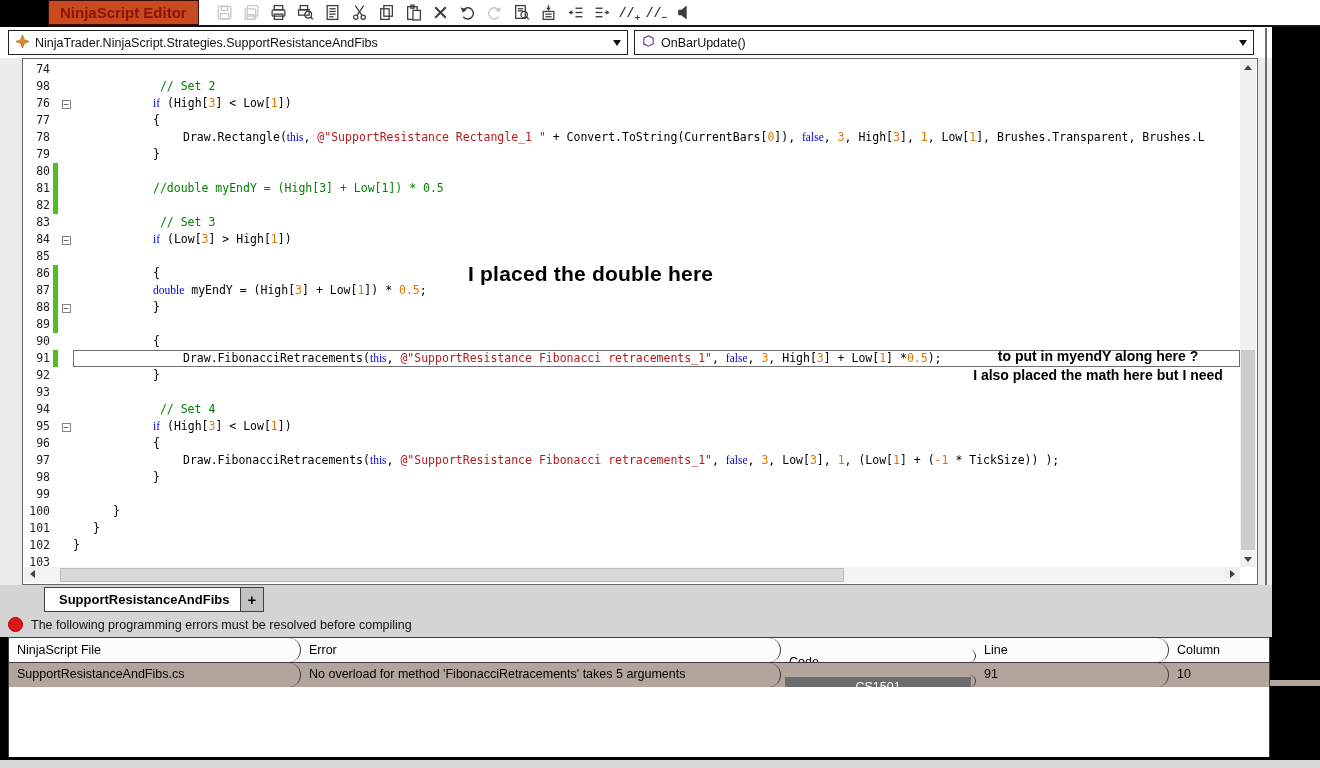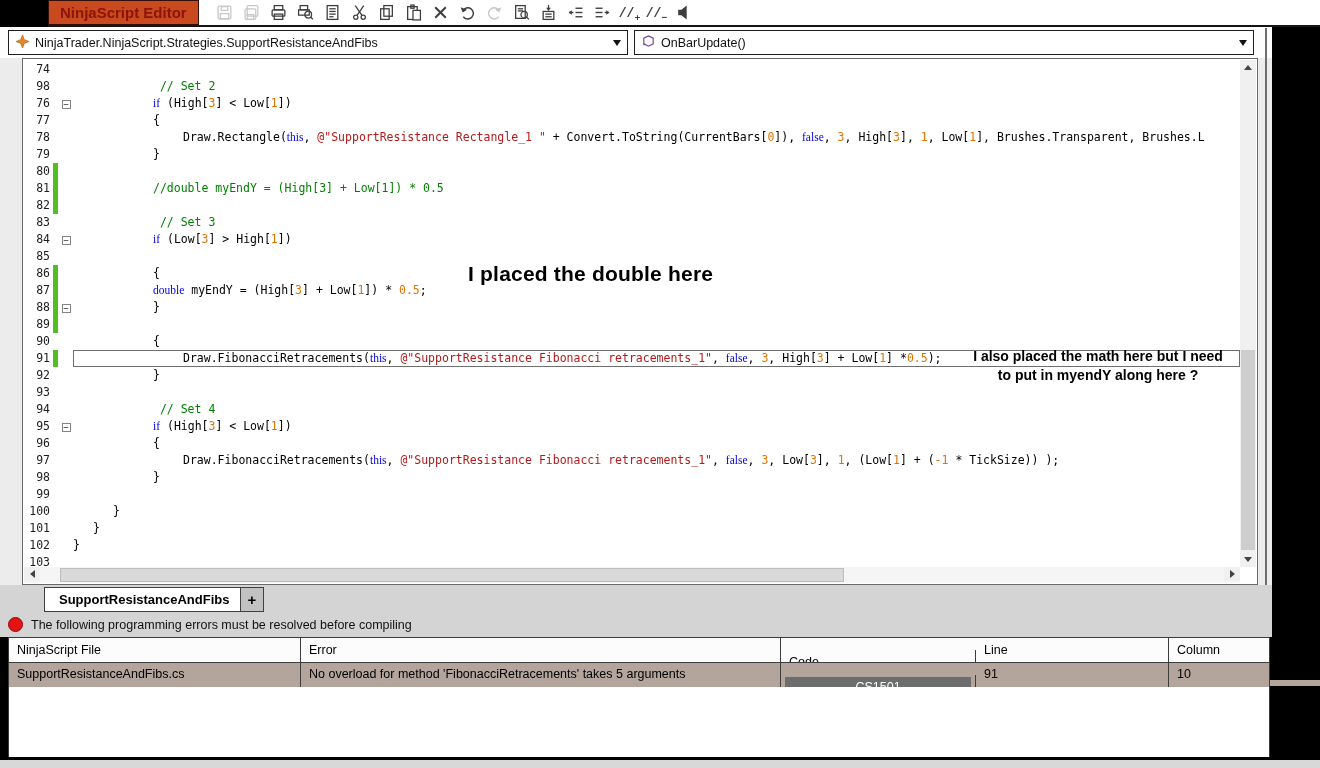--- a/index.html
+++ b/index.html
@@ -76,21 +76,21 @@
              line-height:23px; cursor:pointer; }
   .banner { position:absolute; left:0; top:612px; width:1272px; height:25px; background:#d4d4d4;
             display:flex; align-items:center; }
   .err-dot { width:15px; height:15px; border-radius:50%; background:#E21414; border:1px solid #9d0707;
              margin-left:8px; flex:none; }
   .banner-text { margin-left:8px; font-size:12.5px; color:#111; }
 
   .etable { position:absolute; left:8px; top:637px; width:1262px; background:#fff;
             border:1px solid #3c3c3c; border-bottom:none; }
   .trow { display:flex; font-size:12.5px; }
-  .trow > div { border-right:1px solid #3c3c3c; padding-left:8px; overflow:hidden; white-space:nowrap; }
+  .trow > div { border-right:1px solid #3c3c3c; padding-left:8px; overflow:hidden; white-space:nowrap;border-radius:12px; }
   .trow > div:nth-child(1){ width:292px; } .trow > div:nth-child(2){ width:480px; }
   .trow > div:nth-child(3){ width:195px;margin-top:12px; } .trow > div:nth-child(4){ width:193px; }
   .trow > div:nth-child(5){ width:100px; border-right:none; }
   .ehead { height:25px; line-height:24px; background:#fcfcfc; border-bottom:1px solid #3c3c3c; }
   .erow  { height:24px; line-height:23px; background:#B3A59B; }
   .codecell { padding:0 !important; }
   .badge { margin:2px 4px; height:34px; line-height:20px; background:#6D6D6D; color:#ffffff; text-align:center; }
   .tfiller { height:71px; background:#fff; }
   .tan-sliver { position:absolute; left:1270px; top:680px; width:50px; height:6px; background:#B3A59B; }
   .bottom-line  { position:absolute; left:0; top:757px; width:1320px; height:3px; background:#000; }
@@ -304,22 +304,22 @@
         <div class="sbtn" style="right:0;top:0;height:14px;">
             <span class="tri-right"></span>
           </div>
       </div>
     </div>
   </div>
   <div class="win-edge"></div>
 
   <div class="annot a1">I placed the double here</div>
   <div class="annot a2">
+    <div>to put in myendY along here ?</div>
     <div>I also placed the math here but I need</div>
-    <div>to put in myendY along here ?</div>
   </div>
 
   <div class="tabrow">
     <div class="doc-tab">SupportResistanceAndFibs</div>
     <div class="add-tab">+</div>
   </div>
 
   <div class="banner">
     <span class="err-dot"></span>
     <span class="banner-text">The following programming errors must be resolved before compiling</span>

